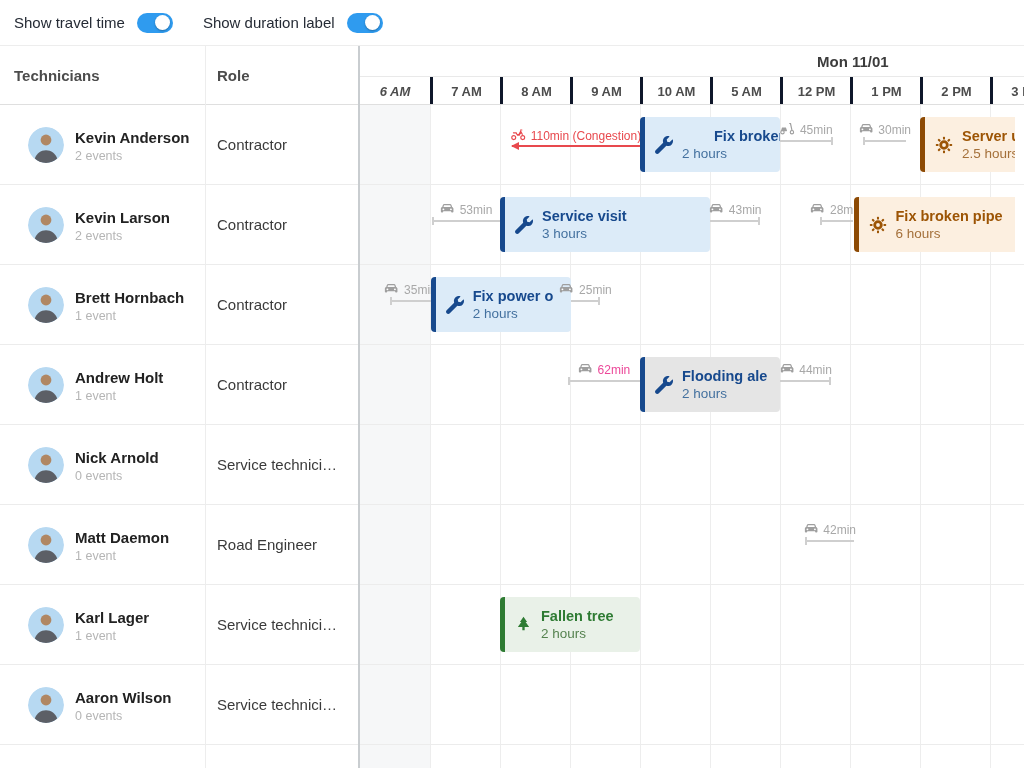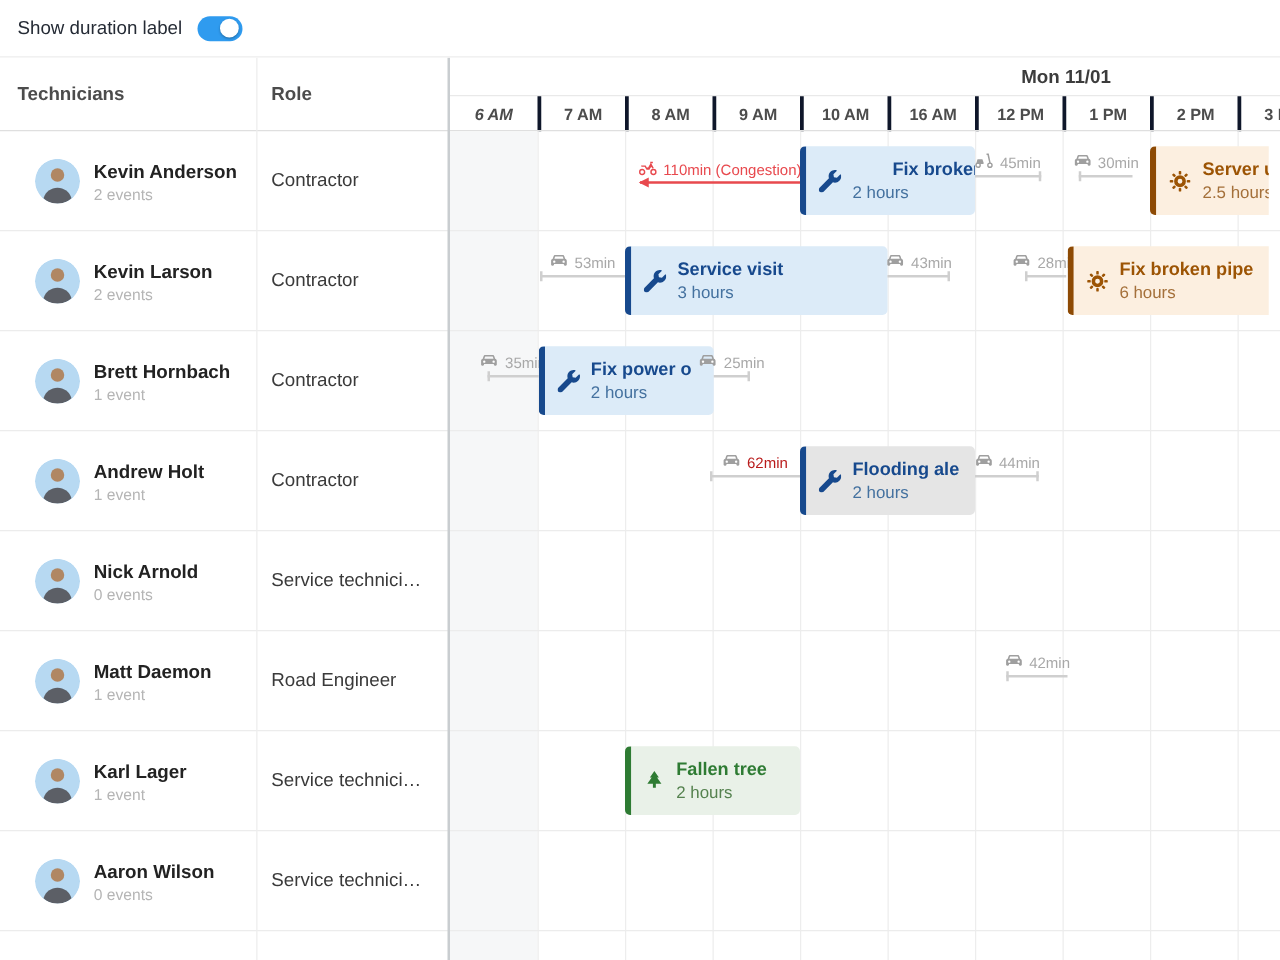--- a/index.html
+++ b/index.html
@@ -40,20 +40,26 @@
   .t-line{position:absolute;left:0;right:0;height:2px;}
   .t-cap{position:absolute;width:2px;height:8px;}
   .t-arrow{position:absolute;left:-1px;width:0;height:0;border-top:4.5px solid transparent;border-bottom:4.5px solid transparent;border-right-style:solid;border-right-width:8px;}
 </style>
 </head>
 <body>
 
 <div class="app">
   <div class="toolbar">
     <div class="toggle-field">
+      <span class="toggle-label">Show travel time</span>
+      <span class="switch" style="background: rgb(47, 155, 239);">
+          <span class="knob"></span>
+        </span>
+    </div>
+    <div class="toggle-field">
       <span class="toggle-label">Show duration label</span>
       <span class="switch" style="background: rgb(47, 155, 239);">
           <span class="knob"></span>
         </span>
     </div>
   </div>
 
   <div class="tech-hdr">Technicians</div>
   <div class="role-hdr">Role</div>
   <div class="date-label">Mon 11/01</div>
@@ -68,21 +74,21 @@
       <div class="hcell" style="left: 500px;">
         <span>8 AM</span>
       </div>
       <div class="hcell" style="left: 570px;">
         <span>9 AM</span>
       </div>
       <div class="hcell" style="left: 640px;">
         <span>10 AM</span>
       </div>
       <div class="hcell" style="left: 710px;">
-        <span>16 AM</span>
+        <span>5 AM</span>
       </div>
       <div class="hcell" style="left: 780px;">
         <span>12 PM</span>
       </div>
       <div class="hcell" style="left: 850px;">
         <span>1 PM</span>
       </div>
       <div class="hcell" style="left: 920px;">
         <span>2 PM</span>
       </div>
@@ -313,21 +319,21 @@
       <div class="row" style="top: 345px;">
         <div class="avatar"><svg viewBox="0 0 36 36" width="36" height="36">
             <circle cx="18" cy="18" r="18" fill="#b7d9f2"></circle>
             <circle cx="18" cy="13" r="5.4" fill="#b08763"></circle>
             <path d="M6.8 31.5c1.6-5 6-8.3 11.2-8.3s9.6 3.3 11.2 8.3A17.93 17.93 0 0 1 18 36c-4.3 0-8.2-1.5-11.2-4.5z" fill="#5c5f66"></path>
           </svg></div>
         <div class="tech-name">Andrew Holt</div>
         <div class="tech-count">1 event</div>
         <div class="role-val">Contractor</div>
         <div class="travel" style="left: 567.9px; width: 72.1px;">
-          <div class="t-label" style="top: 16px; color: #b91c1c;">
+          <div class="t-label" style="top: 16px; color: #ec4899;">
             <span class="ic" style="color: rgb(159, 159, 159);"><svg viewBox="0 0 16 16" width="15" height="15">
                 <path fill="currentColor" fill-rule="evenodd" d="M4.9 3.2h6.2c.7 0 1.3.4 1.5 1.1l.7 2c.8.2 1.4 1 1.4 1.8v3.3c0 .5-.4.9-.9.9h-.7c-.5 0-.9-.4-.9-.9v-.5H3.8v.5c0 .5-.4.9-.9.9h-.7c-.5 0-.9-.4-.9-.9V8.1c0-.9.6-1.6 1.4-1.8l.7-2c.2-.7.8-1.1 1.5-1.1zm.2 1.3c-.2 0-.4.1-.5.3l-.5 1.5h7.8l-.5-1.5c-.1-.2-.3-.3-.5-.3H5.1z"></path>
                 <circle cx="4" cy="8.9" r="1" fill="#fff"></circle>
                 <circle cx="12" cy="8.9" r="1" fill="#fff"></circle>
               </svg></span>
             <span>62min</span>
           </div>
           <div class="t-line" style="top: 35px; background: rgb(207, 207, 207);"></div>
           <div class="t-cap" style="top: 32px; background: rgb(207, 207, 207); left: 0px;"></div>
         </div>

